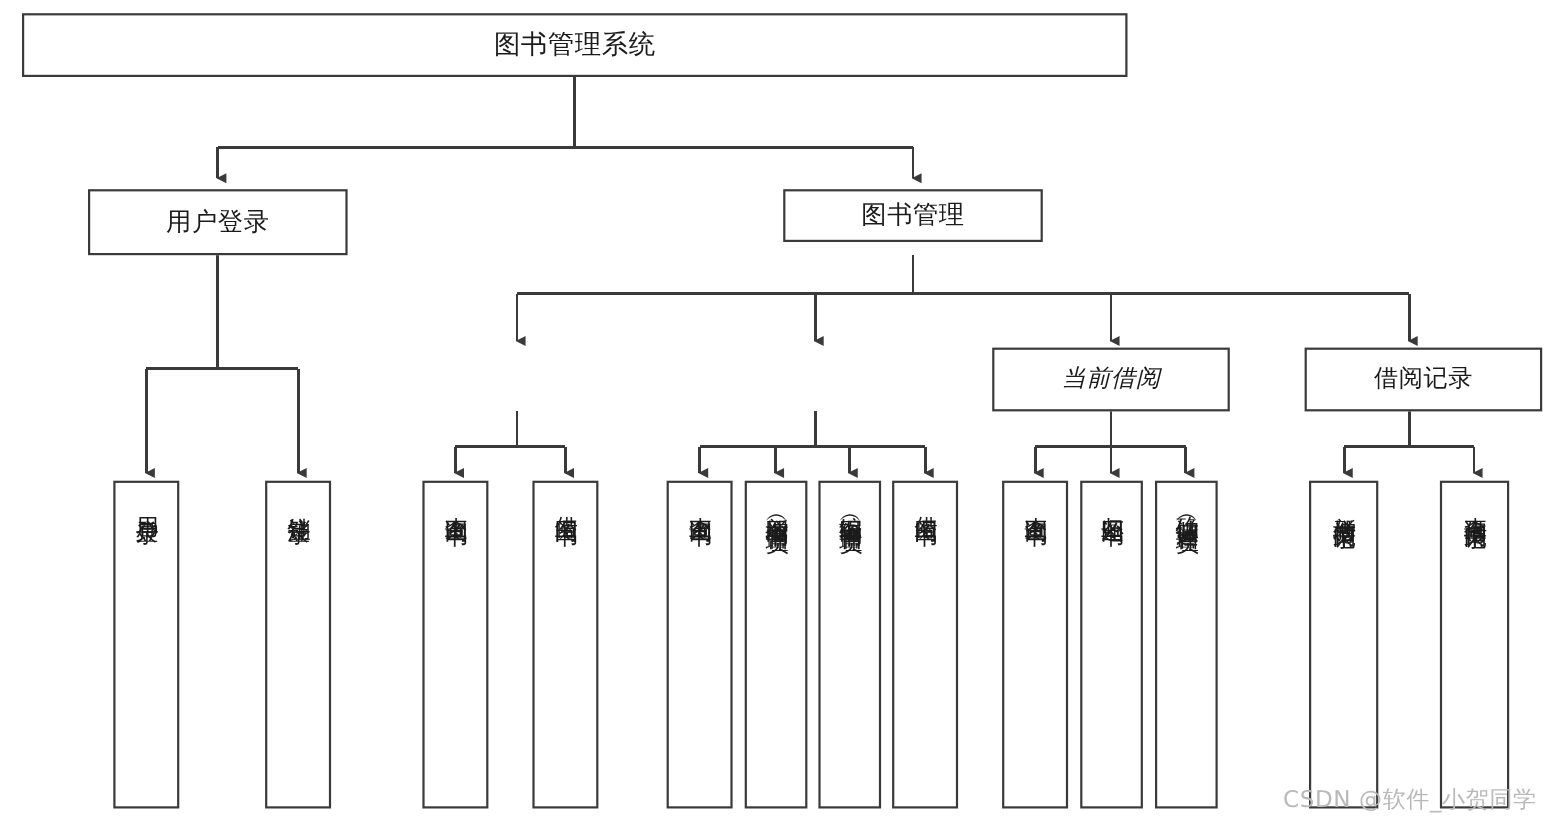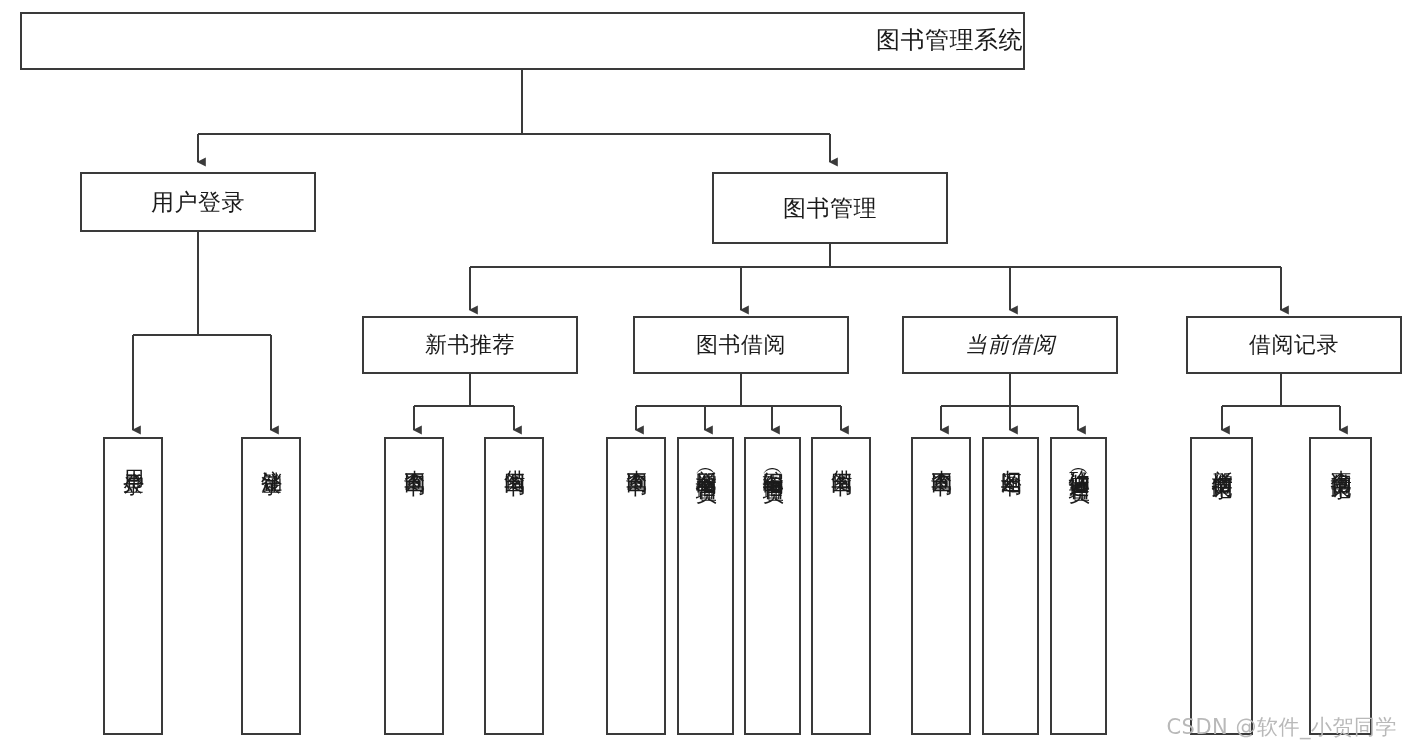--- a/index.html
+++ b/index.html
@@ -36,21 +36,20 @@
     justify-content: center;
     color: #1b1b1b;
   }
   .node.h {
     font-size: 23px;
     line-height: 1.15;
     letter-spacing: 0.5px;
   }
   .node.root {
     font-size: 24px;
-    justify-content: flex-end;
   }
   .node.lvl2 {
     font-size: 23px;
   }
   .node.lvl3 {
     font-size: 22px;
   }
   .node.leaf {
     align-items: flex-start;
     justify-content: center;
@@ -131,31 +130,25 @@
   </svg>
 
   <div class="node h root" style="left:20px; top:12px; width:1005px; height:58px;">
     <span>图书管理系统</span>
   </div>
 
   <div class="node h lvl2" style="left:80px; top:172px; width:236px; height:60px;">
     <span>用户登录</span>
   </div>
 
-  <div class="node h lvl2" style="left:712px; top:172px; width:236px; height:72px;">
+  <div class="node h lvl2" style="left:712px; top:172px; width:236px; height:48px;">
     <span>图书管理</span>
   </div>
 
-  <div class="node h lvl3" style="left:362px; top:316px; width:216px; height:58px;">
-    <span>新书推荐</span>
-  </div>
-
-  <div class="node h lvl3" style="left:633px; top:316px; width:216px; height:58px;">
-    <span>图书借阅</span>
-  </div>
+
 
   <div class="node h lvl3" style="left:902px; top:316px; width:216px; height:58px;font-style:italic;">
     <span>当前借阅</span>
   </div>
 
   <div class="node h lvl3" style="left:1173px; top:316px; width:216px; height:58px;margin-left:13px;">
     <span>借阅记录</span>
   </div>
 
   <div class="node leaf" style="left:103px; top:437px; width:60px; height:298px;">

